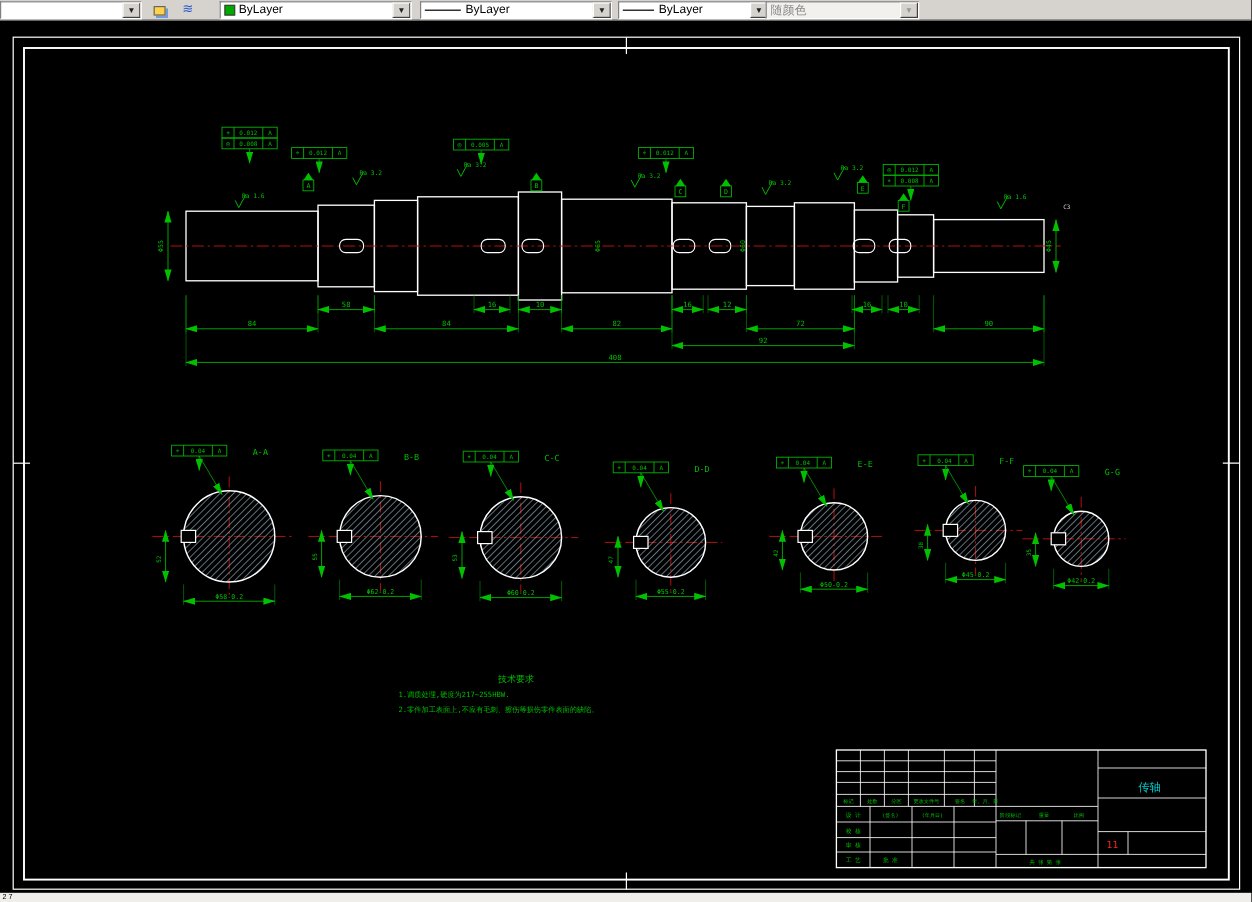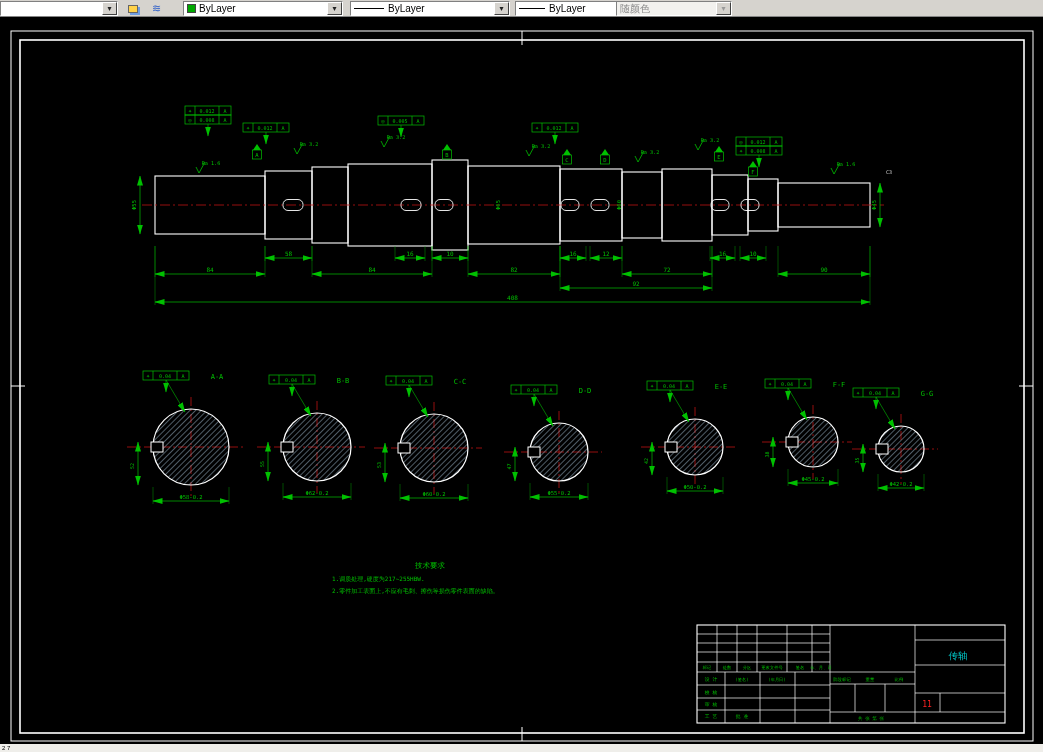--- a/index.html
+++ b/index.html
@@ -54,21 +54,21 @@
   <div class="combo" style="left:350px;width:160px">
     <span class="lineglyph"></span>
     <span class="combo-label">ByLayer</span>
     <span class="arrowbtn">▾</span>
   </div>
   <div class="combo" style="left:515px;width:126px">
     <span class="lineglyph thin"></span>
     <span class="combo-label">ByLayer</span>
     <span class="arrowbtn">▾</span>
   </div>
-  <div class="combo disabled" style="left:616px;width:116px">
+  <div class="combo disabled" style="left:638px;width:128px">
     <span class="combo-label gray">随颜色</span>
     <span class="arrowbtn dis">▾</span>
   </div>
 </div>
 
 <svg id="cad" width="1043" height="727" viewBox="0 17 1043 727">
     <defs>
       <marker id="ar" markerWidth="10" markerHeight="6" refX="9.5" refY="3" orient="auto-start-reverse" markerUnits="userSpaceOnUse">
         <path d="M0,0 L10,3 L0,6 z" fill="#00c000"></path>
       </marker>

